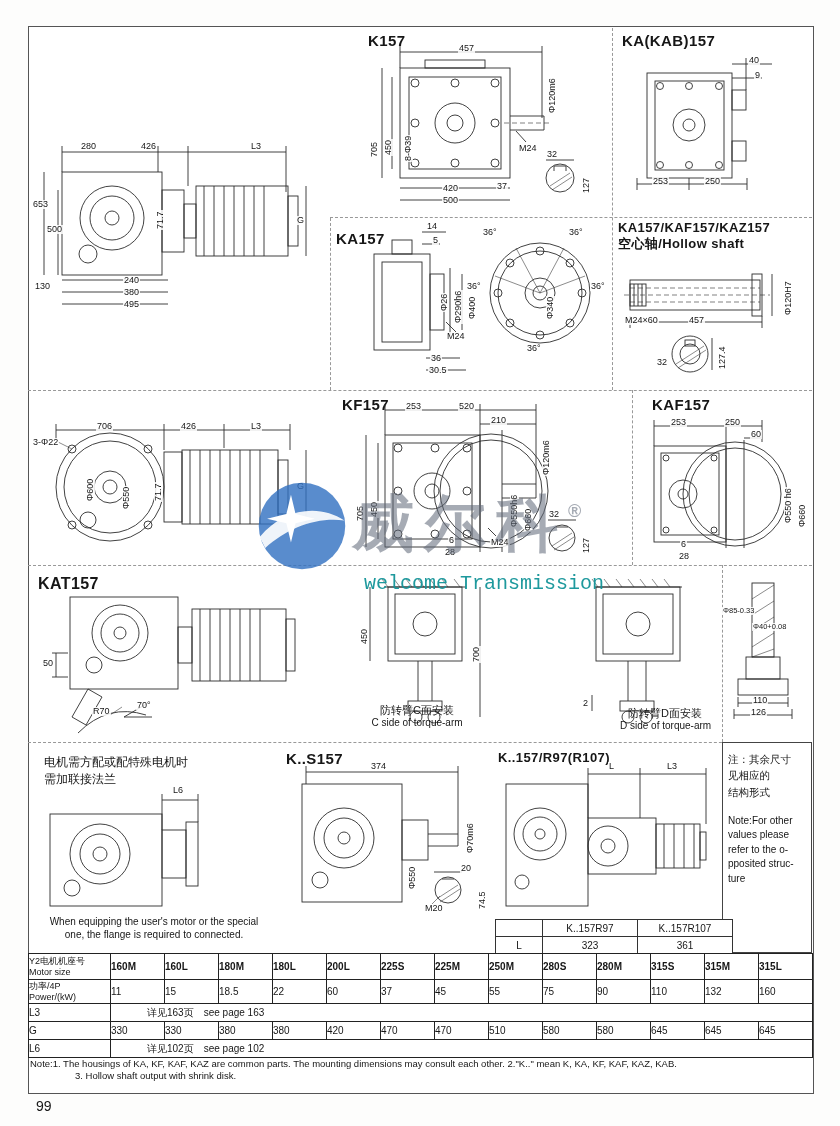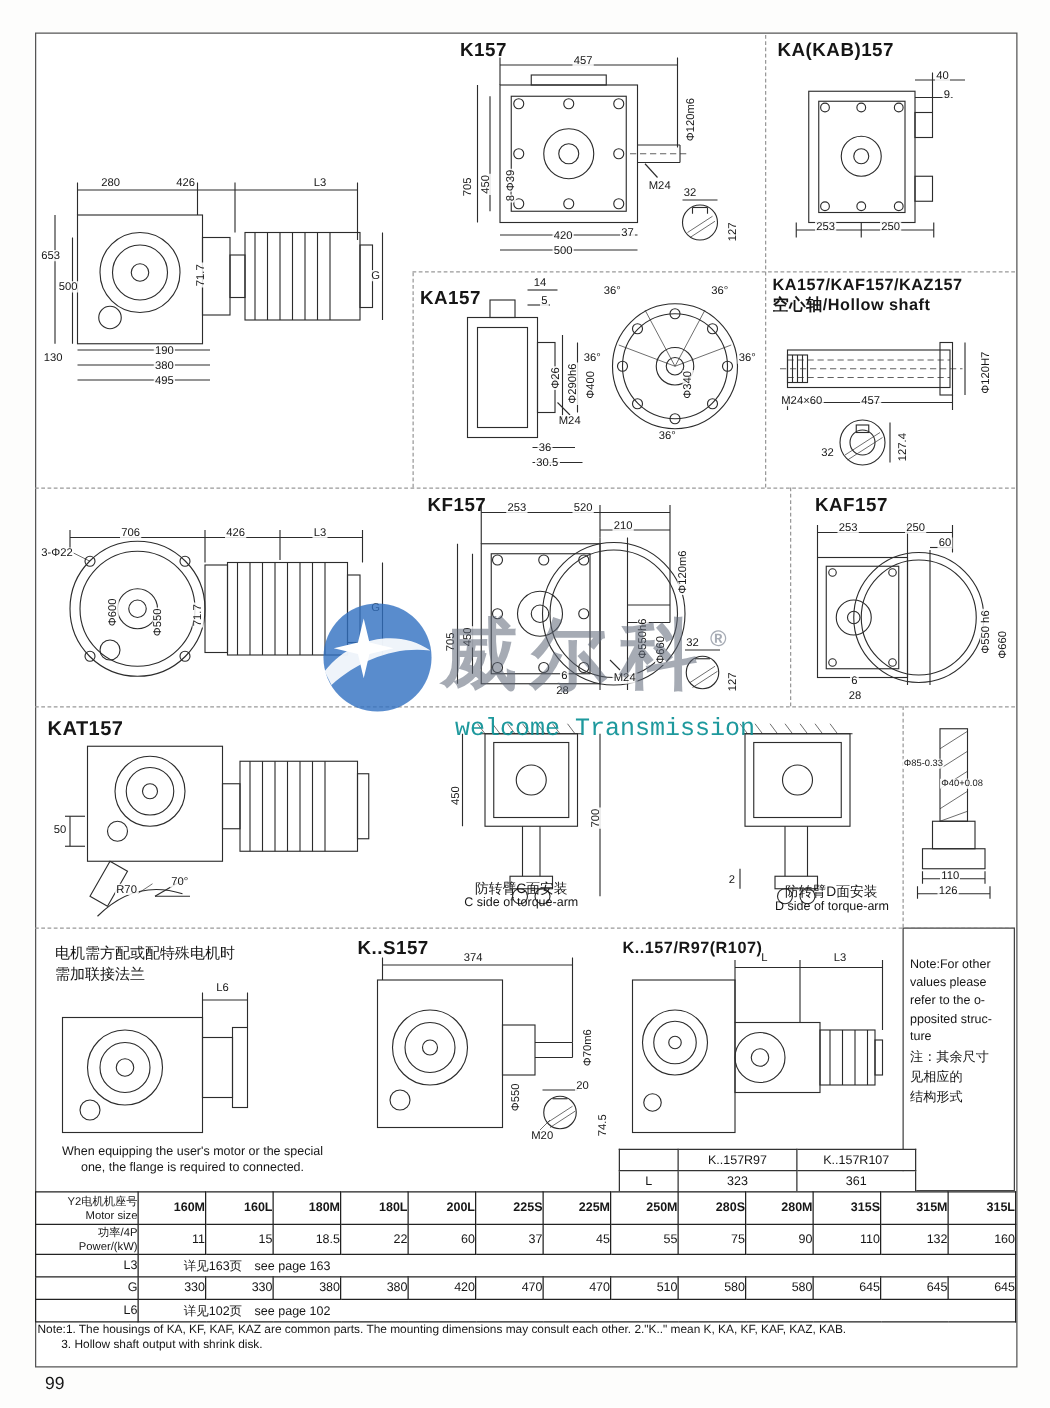--- a/index.html
+++ b/index.html
@@ -27,31 +27,31 @@
   
   .notebox{position:absolute;left:722px;top:742px;width:90px;height:211px;border:1px solid #444;background:#fff;font-size:10.5px;line-height:1.55;padding:8px 5px;box-sizing:border-box}
   .notebox .en{font-size:10px;margin-top:14px;line-height:1.45}
   
   table{border-collapse:collapse}
   .mini{position:absolute;left:495px;top:919px;font-size:10px}
   .mini td{border:1px solid #333;text-align:center;height:16px;padding:0 2px;background:#fff}
   .mini td.c0{width:42px}.mini td.c1{width:90px}.mini td.c2{width:90px}
   
   .main-table{position:absolute;left:28px;top:953px;width:784px;table-layout:fixed;font-size:10px;background:#fff}
-  .main-table td{border:1px solid #222;text-align:right;padding:0;overflow:hidden}
+  .main-table td{border:1px solid #222;text-align:left;padding:0;overflow:hidden}
   .main-table .lbl{font-size:9px;line-height:1.15}
   .main-table tr.r1 td{height:25px}
   .main-table tr.r2 td{height:23px}
   .main-table tr.r3 td,.main-table tr.r4 td,.main-table tr.r5 td{height:17px}
   .main-table td.span{text-align:left;padding-left:36px}
   .main-table .bold{font-weight:bold}
   
   .notes{position:absolute;left:30px;top:1058px;width:782px;font-size:9.5px;line-height:1.3}
   .notes div{white-space:nowrap}
-  .notes .indent{padding-left:19px}
+  .notes .indent{padding-left:45px}
   .pagenum{position:absolute;left:36px;top:1098px;font-size:14px}
   
   .wm{position:absolute;left:0;top:0;width:840px;height:1126px;pointer-events:none;z-index:30}
   .wm-157{position:absolute;left:250px;top:380px;font-size:215px;font-weight:bold;
           color:rgba(135,135,135,.32);font-family:"DejaVu Serif","Liberation Serif",serif;letter-spacing:4px;line-height:1}
   .wm-logo{position:absolute;left:256px;top:480px;width:92px;height:92px}
   .wm-brand{position:absolute;left:352px;top:482px;font-size:62px;font-weight:bold;
             color:rgba(92,102,118,.55);letter-spacing:10px;white-space:nowrap}
   .wm-reg{font-size:18px;vertical-align:28px;letter-spacing:0}
   .wm-tag{position:absolute;left:364px;top:572px;font-size:20px;color:rgba(18,148,152,.95);
@@ -101,21 +101,21 @@
       <line x1="34" y1="174" x2="140" y2="174"></line>
     <line x1="278" y1="56" x2="278" y2="126"></line>
   </svg>
   <span class="dim" style="left:52px;top:12px">280</span>
   <span class="dim" style="left:112px;top:12px">426</span>
   <span class="dim" style="left:222px;top:12px">L3</span>
   <span class="dim" style="left:4px;top:70px">653</span>
   <span class="dim" style="left:18px;top:95px">500</span>
   <span class="dim" style="left:6px;top:152px">130</span>
   <span class="dim rot" style="left:128px;top:100px">71.7</span>
-  <span class="dim" style="left:95px;top:146px">190</span>
+  <span class="dim" style="left:95px;top:146px">240</span>
   <span class="dim" style="left:95px;top:158px">380</span>
   <span class="dim" style="left:95px;top:170px">495</span>
   <span class="dim" style="left:268px;top:86px">G</span>
 </div>
 
 <div class="panel" style="left:330px;top:28px;width:282px;height:190px">
   <span class="ptitle" style="left:38px;top:4px">K157</span>
   <svg class="draw" width="282" height="190">
     <line x1="70" y1="24" x2="212" y2="24"></line>
       <line x1="70" y1="18" x2="70" y2="40"></line>
@@ -568,28 +568,28 @@
       <line x1="184" y1="82" x2="184" y2="126"></line>
       <line x1="194" y1="82" x2="194" y2="126"></line>
       <line x1="204" y1="82" x2="204" y2="126"></line>
     <rect x="210" y="90" width="6" height="28"></rect>
   </svg>
   <span class="dim" style="left:118px;top:20px">L</span>
   <span class="dim" style="left:176px;top:20px">L3</span>
 </div>
 
 <div class="notebox">
+  <div class="pre">注：其余尺寸
+见相应的
+结构形式</div>
   <div class="pre en">Note:For other
 values please
 refer to the o-
 pposited struc-
 ture</div>
-  <div class="pre">注：其余尺寸
-见相应的
-结构形式</div>
 </div>
 
 <table class="mini">
   <tbody>
       <tr>
     <td class="c0"></td>
     <td class="c1">K..157R97</td>
     <td class="c2">K..157R107</td>
   </tr>
   <tr>

